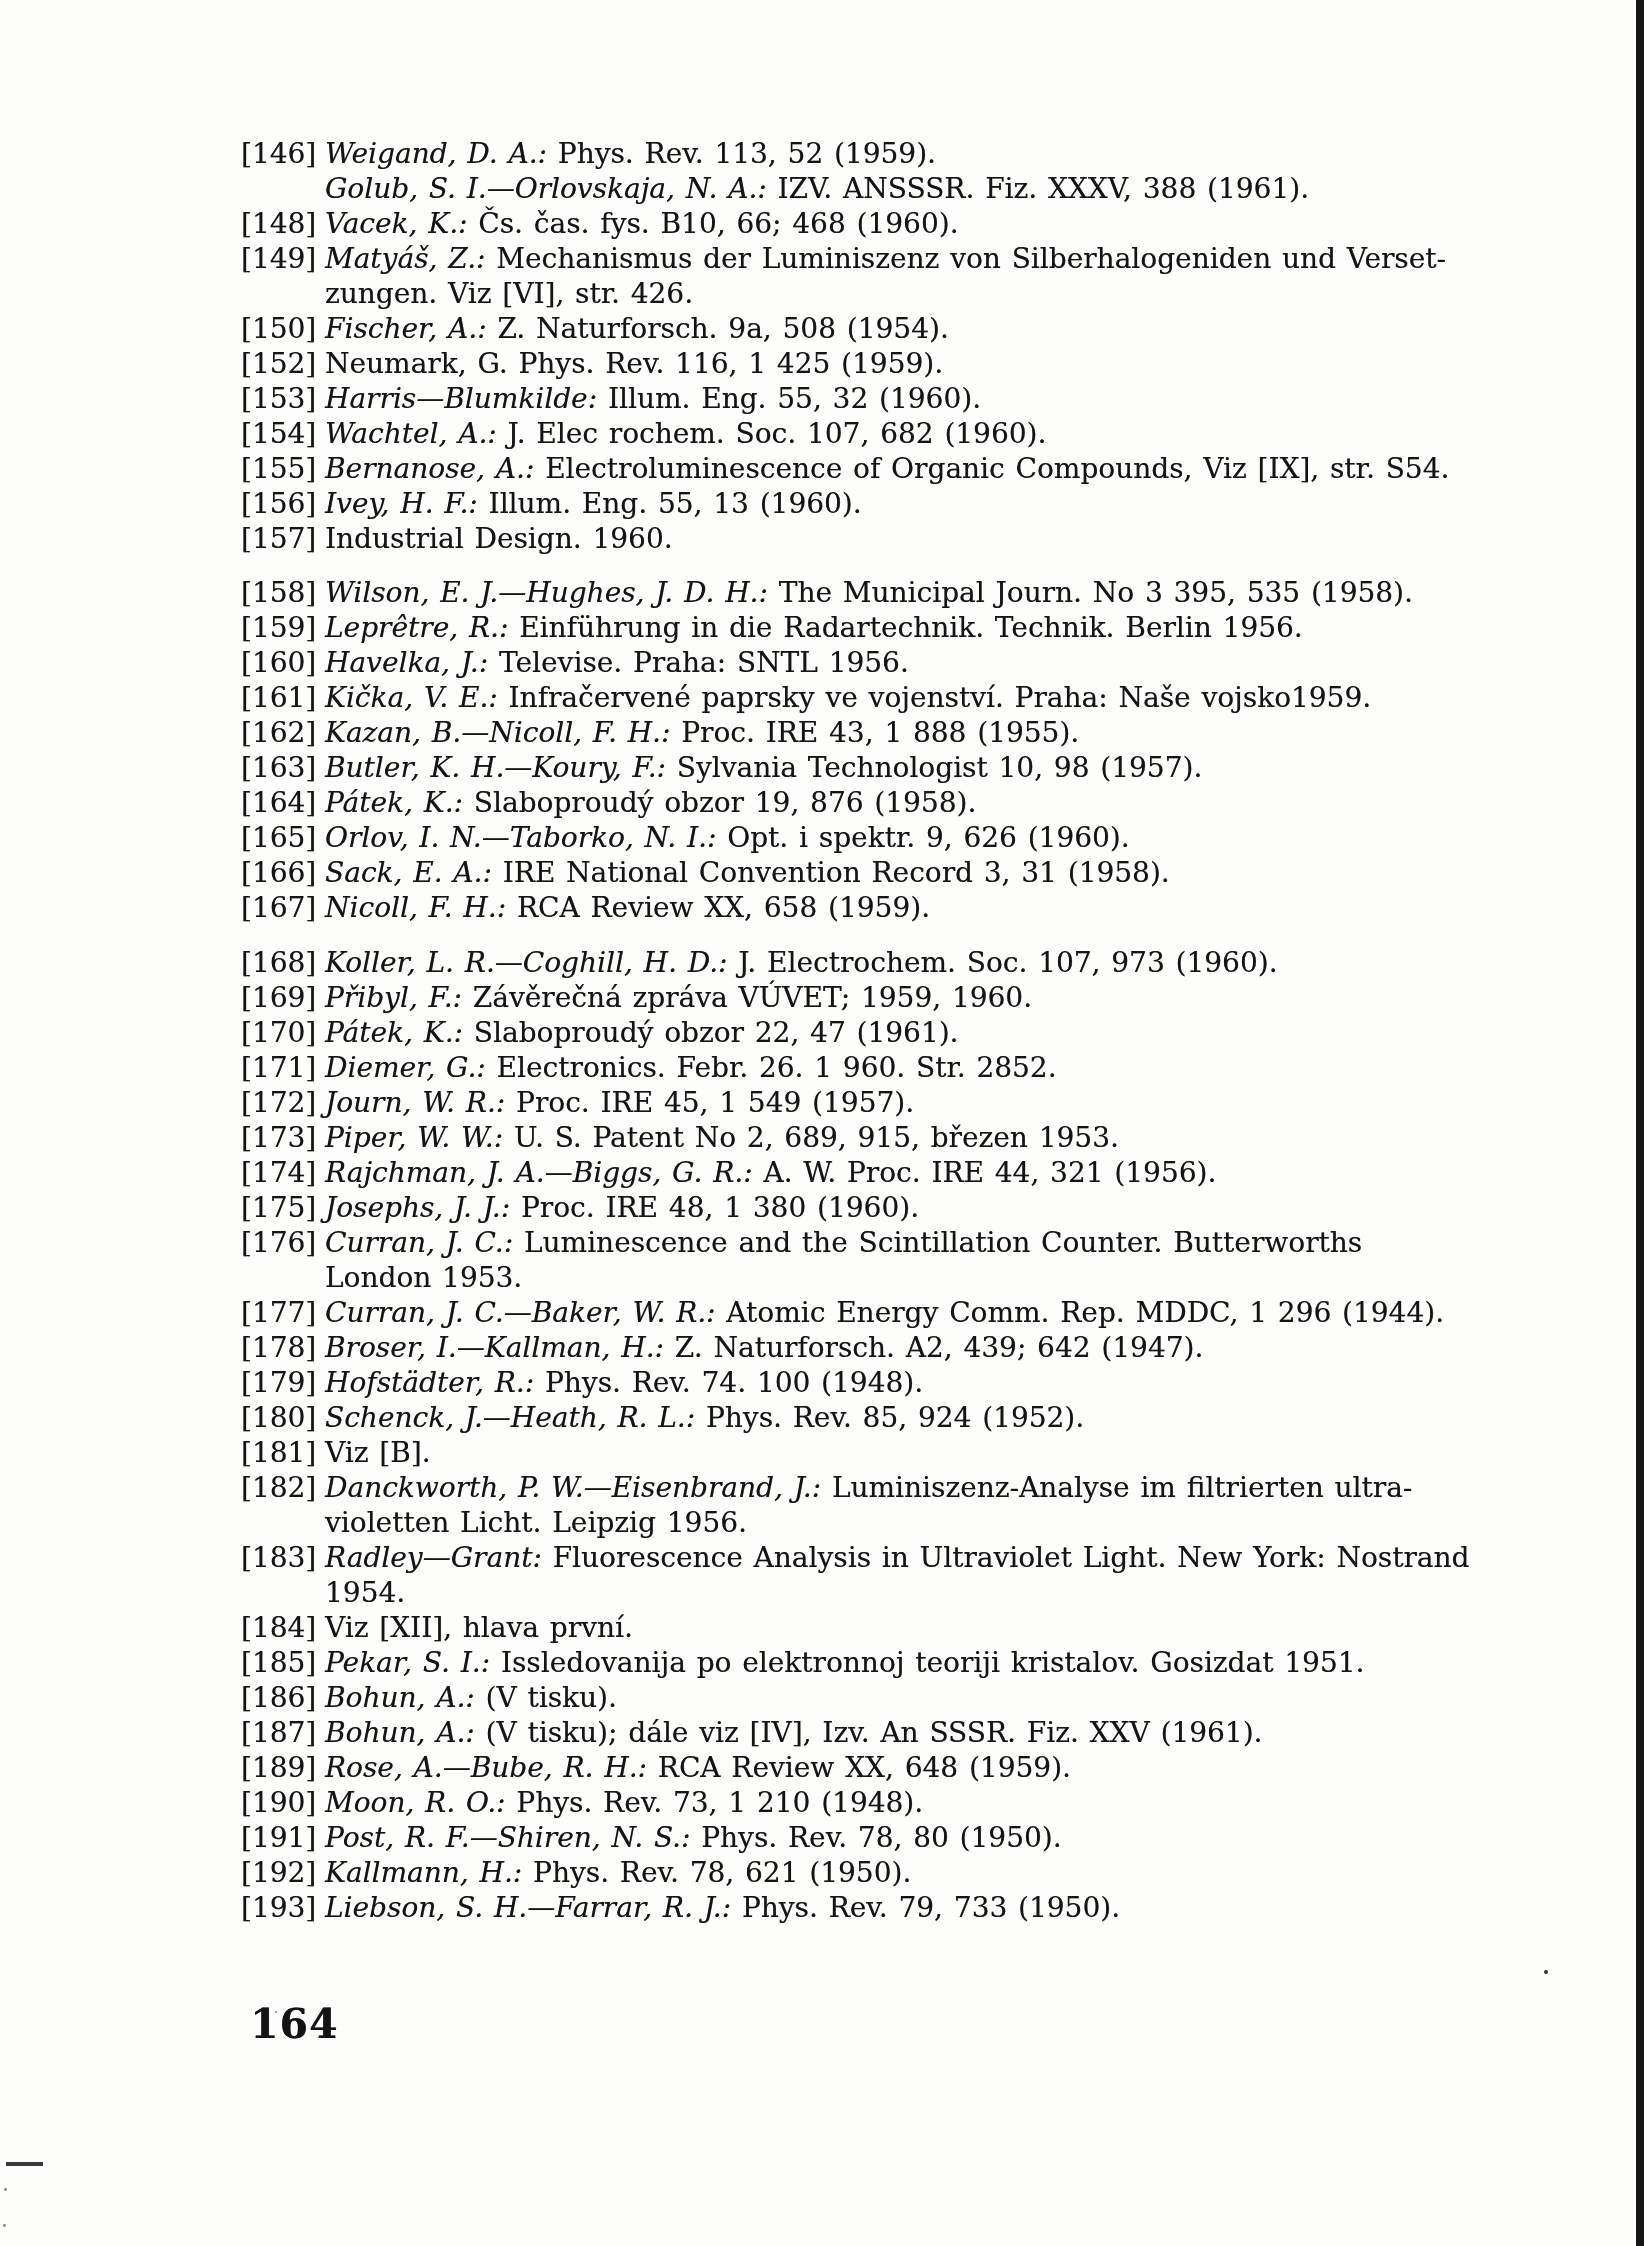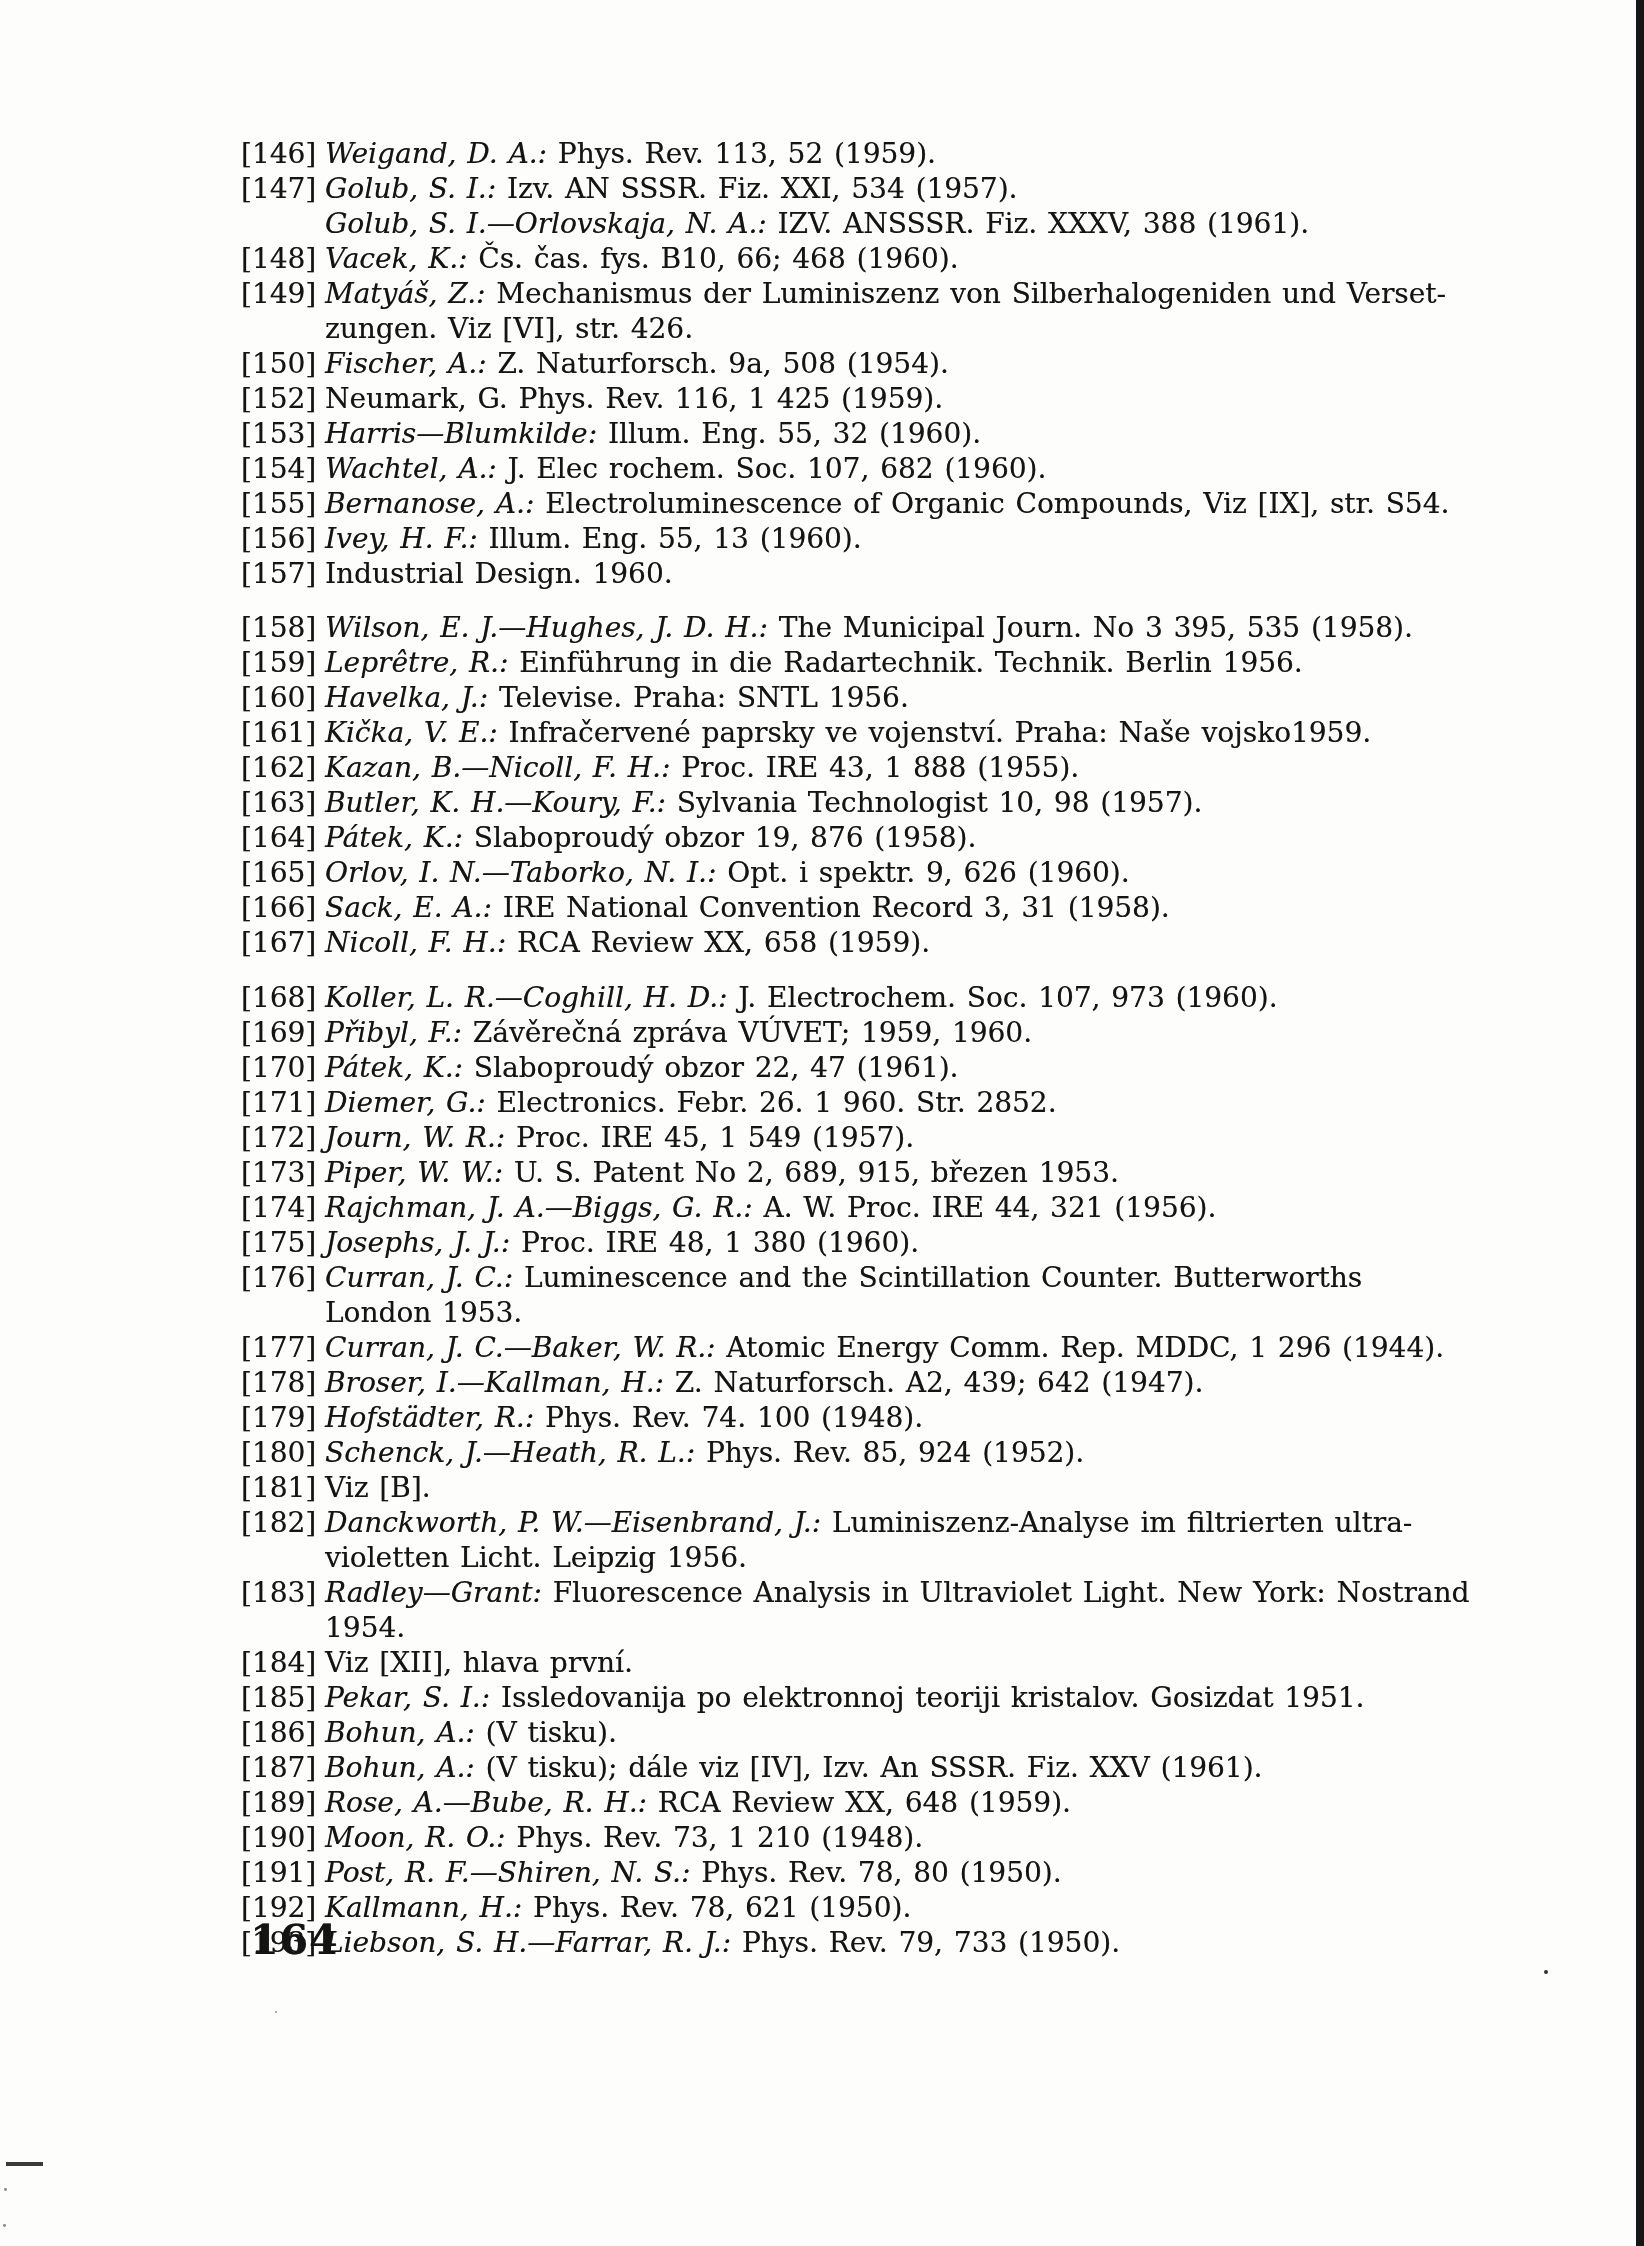--- a/index.html
+++ b/index.html
@@ -22,37 +22,33 @@
     position:absolute;left:241px;top:136px;width:1327px;
     font-size:28px;line-height:35px;word-spacing:1.9px;
     text-shadow:0.2px 0.2px 0 rgba(0,0,0,0.5);
   }
   .entry{display:flex;align-items:flex-start;}
   .entry.gap{margin-top:19.4px;justify-content:flex-end;}
   .label{flex:0 0 84px;white-space:nowrap;}
   .body{flex:1;white-space:pre-wrap;}
   .author{font-style:italic;}
   .pagenum{
-    position:absolute;left:250px;top:1916px;
+    position:absolute;left:250px;top:2000px;
     font-size:41px;font-weight:700;letter-spacing:1px;
     text-shadow:0.3px 0.3px 0 rgba(0,0,0,0.6);
   }
 </style>
 </head>
 <body>
 
 <div class="paper">
   <div class="refs" id="ref-list">
       <div class="entry">
         <span class="label">[146]</span>
         <span class="body"><span class="author">Weigand, D. A.: </span><span class="text">Phys. Rev. 113, 52 (1959).</span></span>
-      </div>
-      <div class="entry">
-        <span class="label">[147]</span>
-        <span class="body"><span class="author">Golub, S. I.: </span><span class="text">Izv. AN SSSR. Fiz. XXI, 534 (1957).</span></span>
       </div>
       <div class="entry">
         <span class="label"></span>
         <span class="body"><span class="author">Golub, S. I.—Orlovskaja, N. A.: </span><span class="text">IZV. ANSSSR. Fiz. XXXV, 388 (1961).</span></span>
       </div>
       <div class="entry">
         <span class="label">[148]</span>
         <span class="body"><span class="author">Vacek, K.: </span><span class="text">Čs. čas. fys. B10, 66; 468 (1960).</span></span>
       </div>
       <div class="entry">

